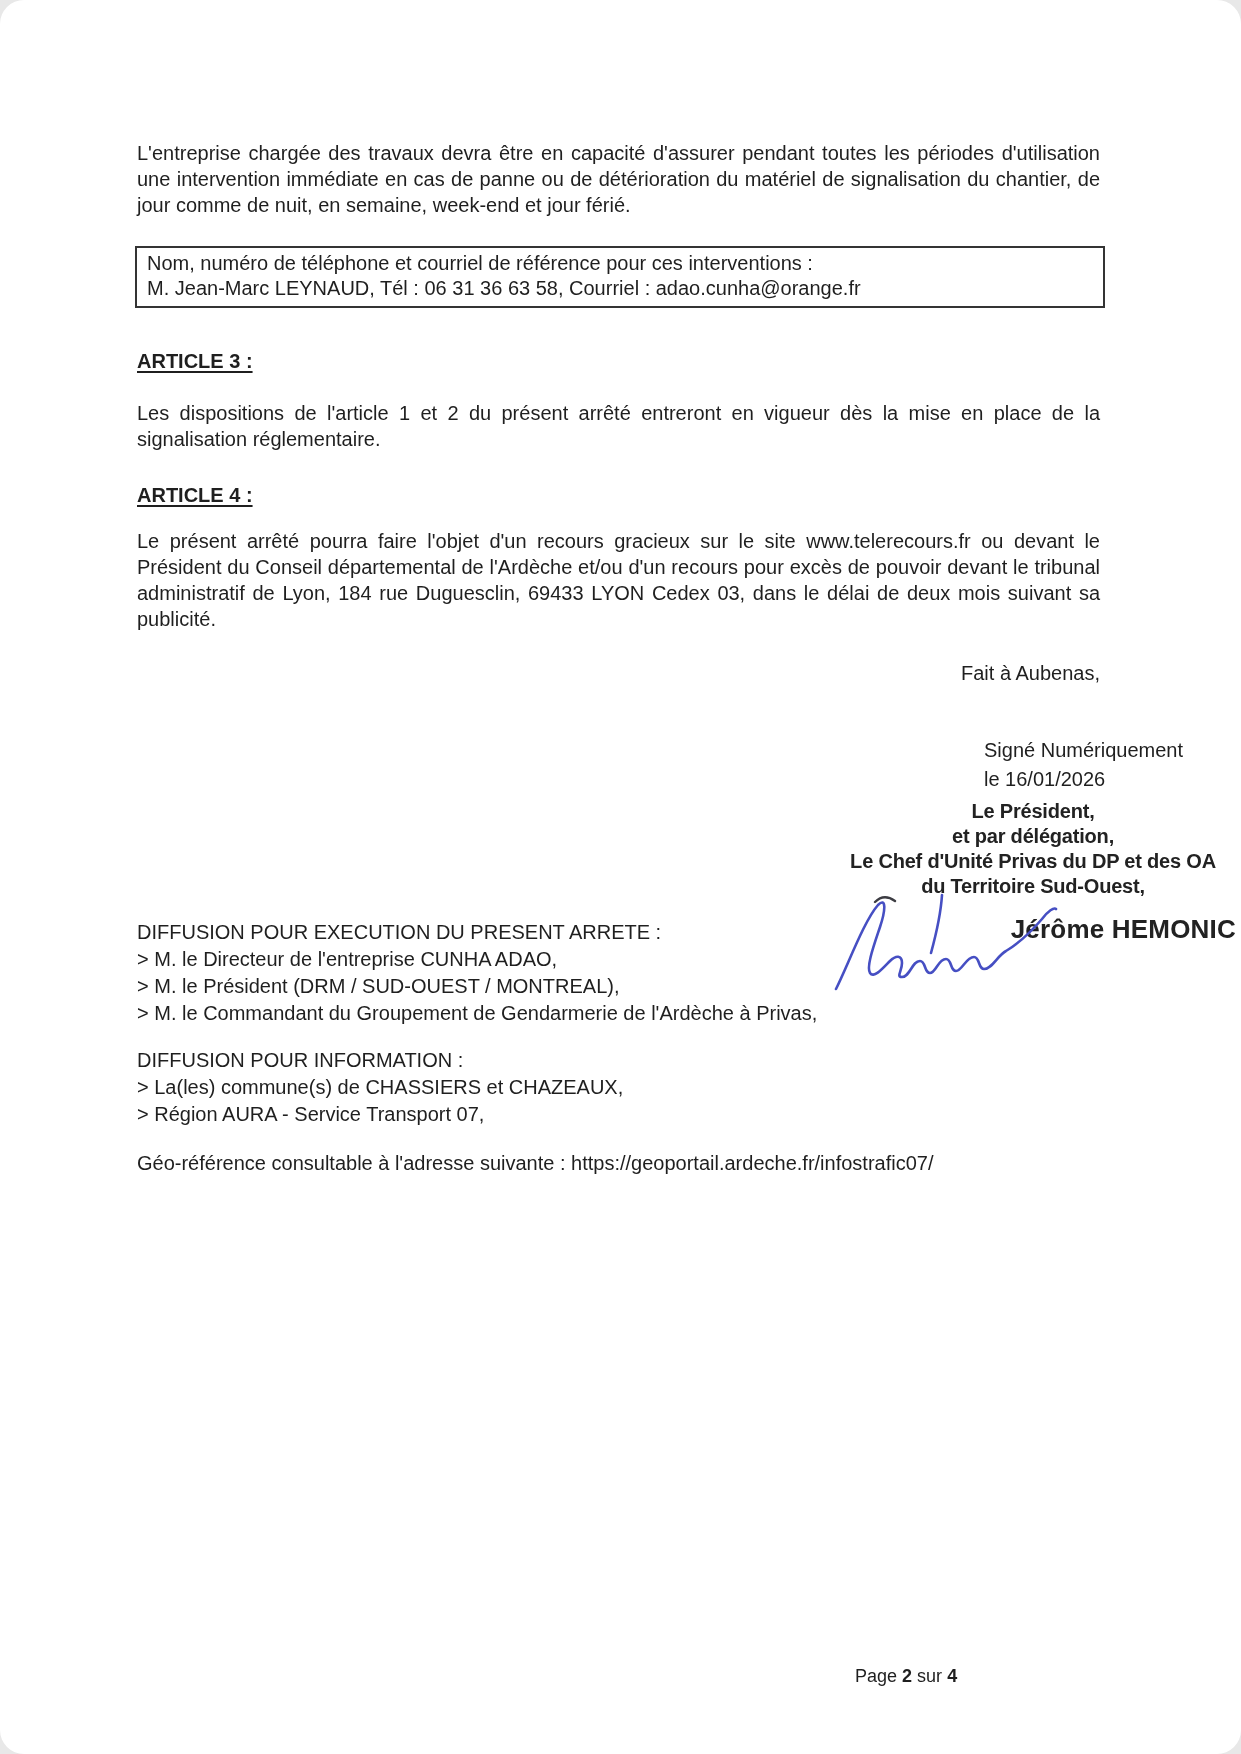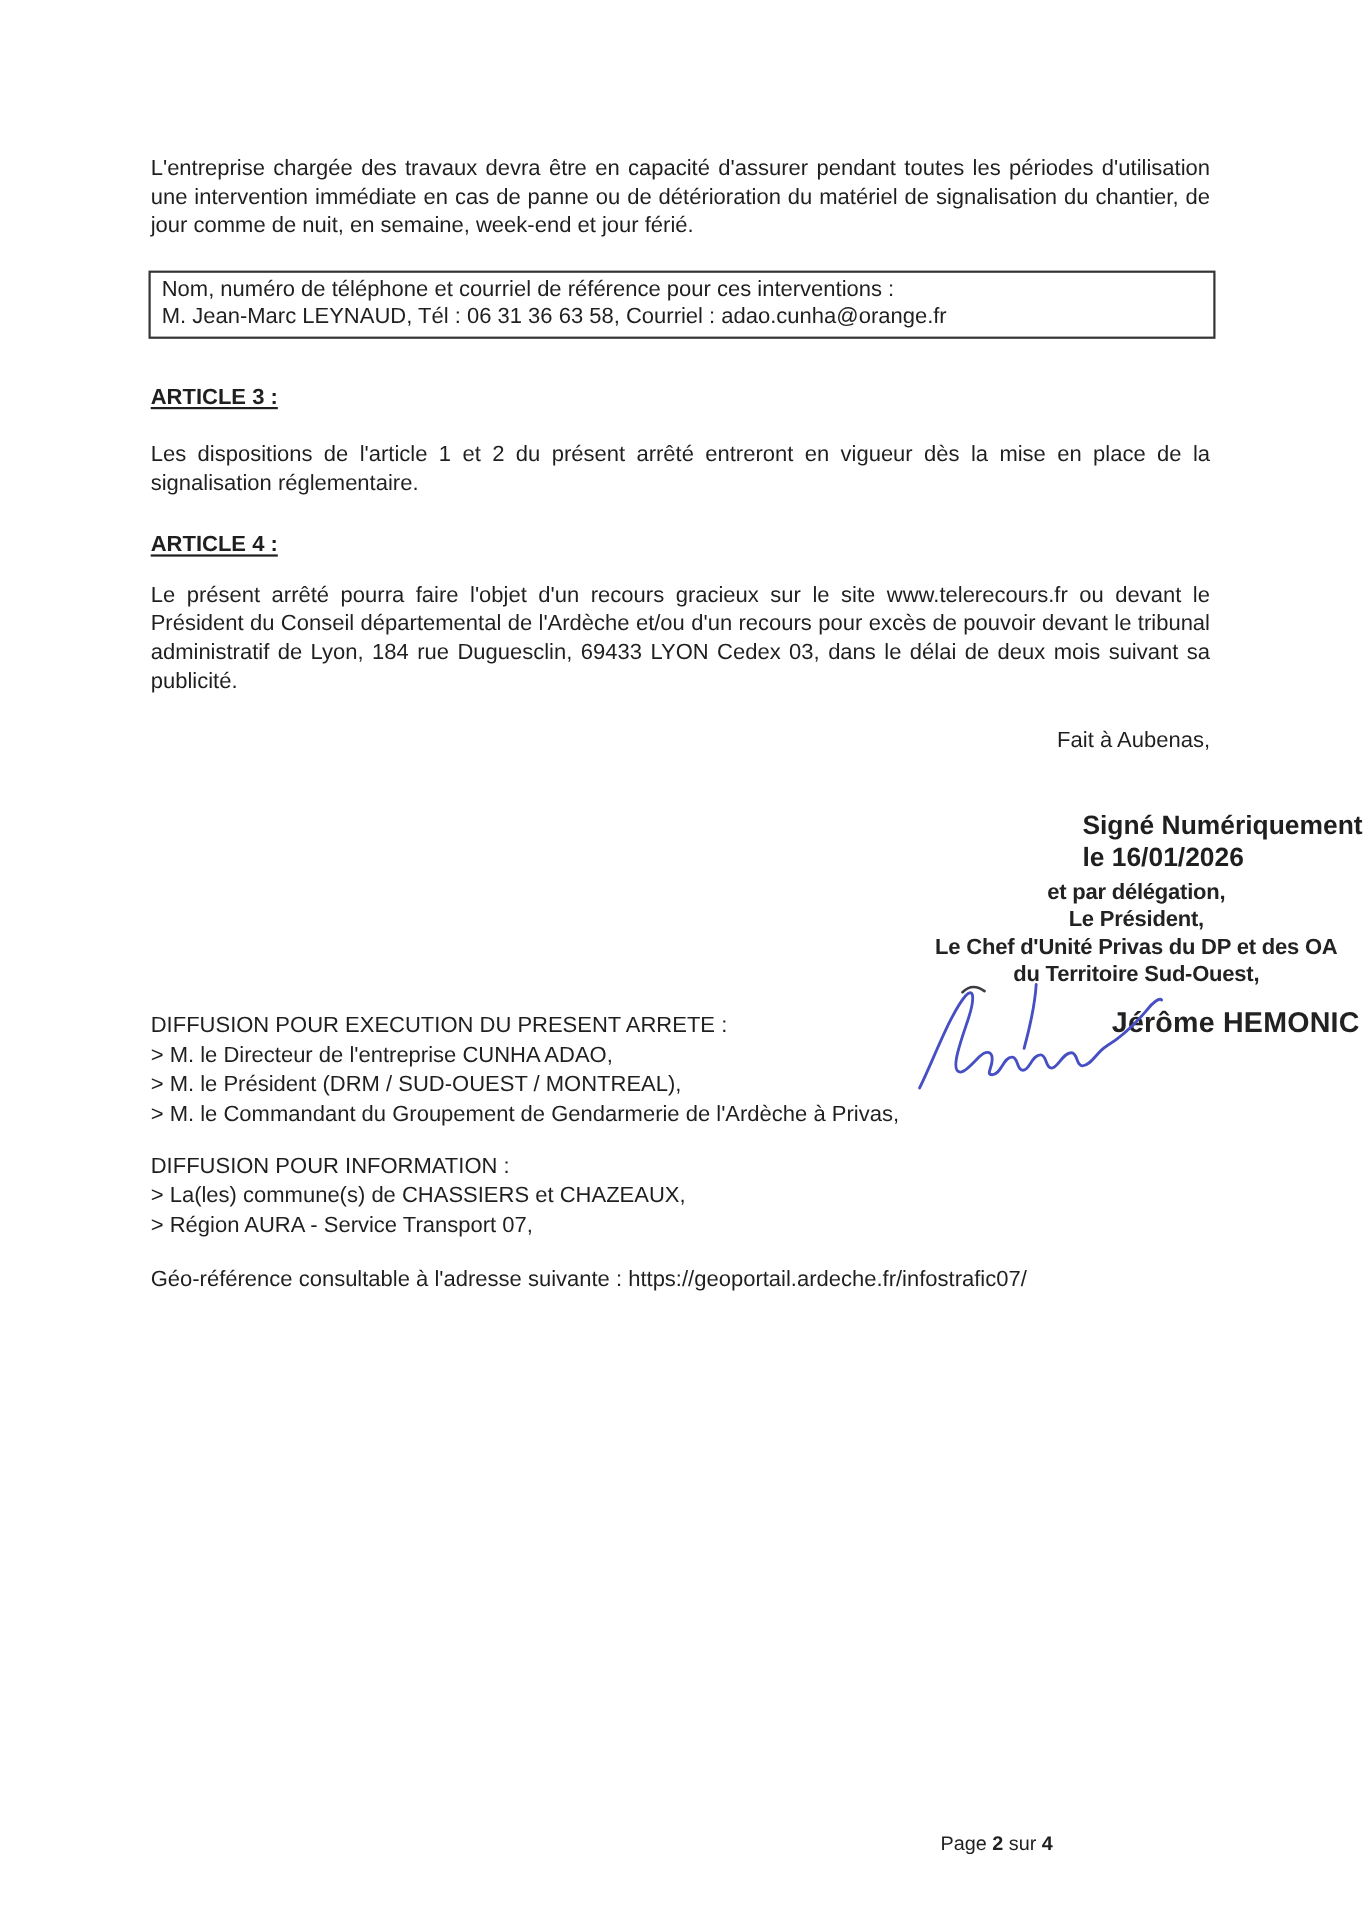--- a/index.html
+++ b/index.html
@@ -8,20 +8,21 @@
     position: relative;
     width: 1241px;
     height: 1754px;
     margin: 0 auto;
     background: #ffffff;
     overflow: hidden;
     font-family: "Liberation Sans", "DejaVu Sans", sans-serif;
     font-size: 20px;
     line-height: 26px;
     color: #1f1f1f;
+    border-radius: 24px;
   }
   .abs { position: absolute; }
   .body-text { width: 963px; text-align: justify; }
   .intro { left: 137px; top: 140px; }
   .contact-box {
     left: 135px; top: 246px; width: 970px;
     border: 2px solid #343434;
     padding: 3px 10px 5px 10px;
     line-height: 25px;
   }
@@ -29,21 +30,21 @@
     font-weight: bold;
     text-decoration: underline;
     text-underline-offset: 3px;
     text-decoration-thickness: 2px;
   }
   .a3-h { left: 137px; top: 348px; }
   .a3-b { left: 137px; top: 400px; }
   .a4-h { left: 137px; top: 482px; }
   .a4-b { left: 137px; top: 528px; }
   .place-line { left: 137px; top: 660px; width: 963px; text-align: right; }
-  .digital-sig { left: 984px; top: 736px; font-size: 24px; line-height: 29px; font-weight: bold; }
+  .digital-sig { left: 984px; top: 736px; font-size: 20px; line-height: 29px; }
   .sig-titles {
     left: 830px; top: 799px; width: 406px;
     text-align: center; font-weight: 700; color: #222;
     font-size: 20px; line-height: 25px; letter-spacing: -0.2px;
   }
   .sig-name {
     left: 830px; top: 916px; width: 406px;
     text-align: right; font-weight: 700; color: #222;
     font-size: 26px; letter-spacing: 0.2px;
   }
@@ -76,22 +77,22 @@
   <p class="abs body-text a4-b">Le présent arrêté pourra faire l'objet d'un recours gracieux sur le site www.telerecours.fr ou devant le Président du Conseil départemental de l'Ardèche et/ou d'un recours pour excès de pouvoir devant le tribunal administratif de Lyon, 184 rue Duguesclin, 69433 LYON Cedex 03, dans le délai de deux mois suivant sa publicité.</p>
 
   <div class="abs place-line">Fait à Aubenas,</div>
 
   <div class="abs digital-sig">
     <div>Signé Numériquement</div>
     <div>le 16/01/2026</div>
   </div>
 
   <div class="abs sig-titles">
+    <div>Le Président,</div>
     <div>et par délégation,</div>
-    <div>Le Président,</div>
     <div>Le Chef d'Unité Privas du DP et des OA</div>
     <div>du Territoire Sud-Ouest,</div>
   </div>
 
   <div class="abs sig-name">Jérôme HEMONIC</div>
 
   <svg class="abs sig-svg" viewBox="0 0 240 110">
 
     <path d="M 55 9 C 61 3, 68 3, 75 8" fill="none" stroke="#3c3c42" stroke-width="2.4" stroke-linecap="round"></path>
 

